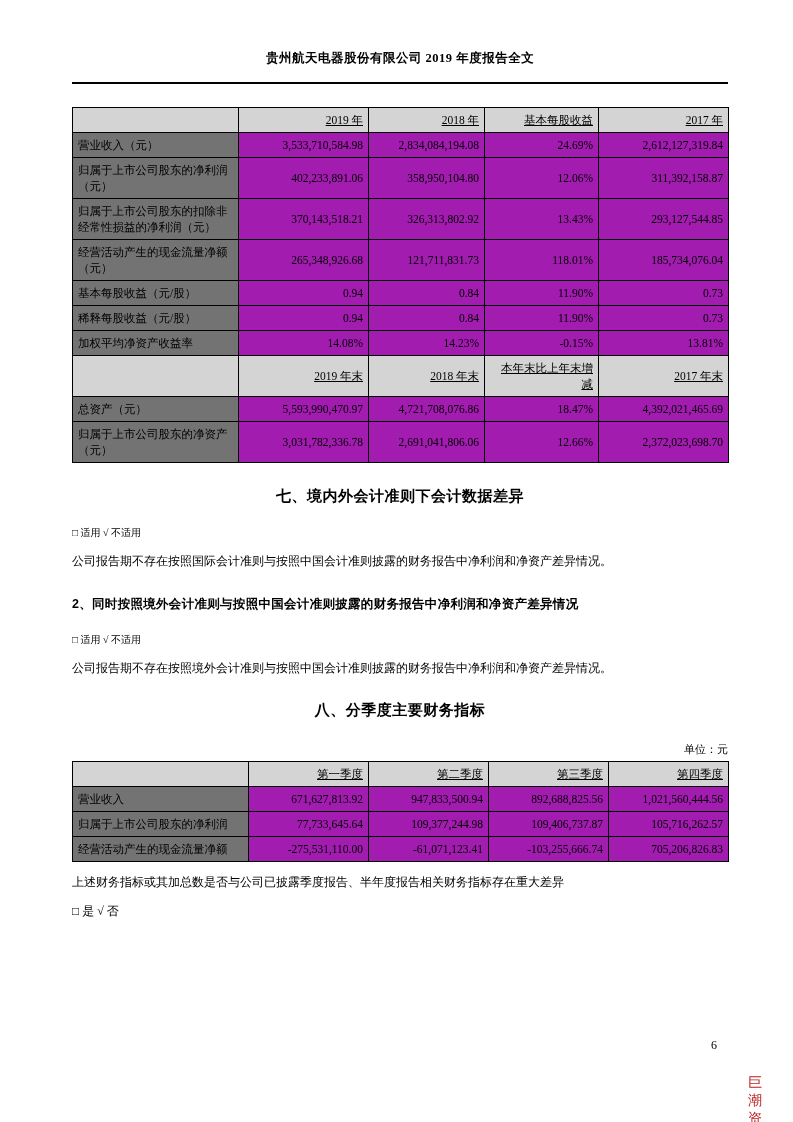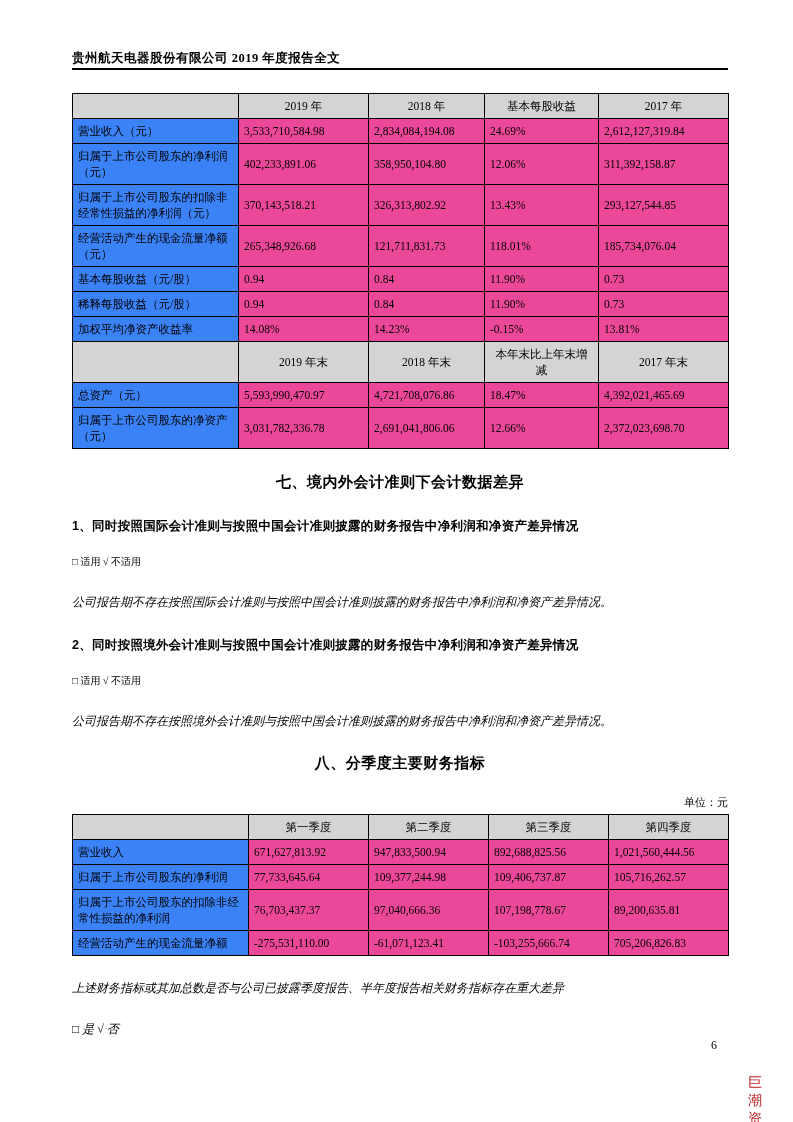--- a/index.html
+++ b/index.html
@@ -8,52 +8,54 @@
     width:793px;height:1122px;
     background:#fff;
     font-family:"Liberation Serif","DejaVu Serif",serif;
     color:#000;
     overflow:hidden;
   }
   .content{position:absolute;left:72px;top:0;width:656px;}
   
   .doc-header{
     margin-top:50px;
-    text-align:left;
+    text-align:center;
     font-size:12.5px;
     font-weight:bold;
     letter-spacing:.5px;
-    padding-bottom:1px;
+    padding-bottom:15px;
     border-bottom:2px solid #000;
   }
   
   table.fin{
     border-collapse:collapse;
     width:656px;
     font-size:11.5px;
     table-layout:fixed;
   }
   table.fin td,table.fin th{
     border:1px solid #000;
     padding:4px 5px;
     line-height:16px;
     vertical-align:middle;
     font-weight:normal;
     word-break:break-all;
   }
   table.fin .hdr{
     background:#d4d4d4;
-    text-align:center;
+    text-align:right;
+    text-decoration:underline;
   }
   table.fin .lbl{
-    background:#3b82f6;
+    background:#737373;
     text-align:left;
   }
   table.fin .num{
-    background:#ec4899;
+    text-align:right;
+    background:#a21caf;
   }
   .tbl1{margin-top:23px;}
   .tbl2{margin-top:4px;border-radius:29px;}
   
   .h1{
     font-size:15px;
     font-weight:bold;
     font-family:"Liberation Sans","DejaVu Sans",sans-serif;
     margin-top:24px;
     letter-spacing:.5px;
@@ -66,23 +68,22 @@
     margin-top:26px;
     letter-spacing:.3px;
   }
   .body-line{
     font-size:10px;
     margin-top:18px;
     line-height:17px;
   }
   .note-line{
     font-size:12px;
-    margin-top:24px;
+    margin-top:12px;
     line-height:17px;
-    font-style:italic;
   }
   .unit-line{
     font-size:11px;
     text-align:right;
     margin-top:22px;
   }
   
   .page-number{
     position:absolute;
     top:1038px;
@@ -202,21 +203,20 @@
             <td class="num">3,031,782,336.78</td>
             <td class="num">2,691,041,806.06</td>
             <td class="num">12.66%</td>
             <td class="num">2,372,023,698.70</td>
           </tr>
         </tbody>
       </table>
 
     <div class="h1">七、境内外会计准则下会计数据差异</div>
 
-    <div class="h2">1、同时按照国际会计准则与按照中国会计准则披露的财务报告中净利润和净资产差异情况</div>
     <div class="body-line">□ 适用 √ 不适用</div>
     <div class="note-line">公司报告期不存在按照国际会计准则与按照中国会计准则披露的财务报告中净利润和净资产差异情况。</div>
 
     <div class="h2">2、同时按照境外会计准则与按照中国会计准则披露的财务报告中净利润和净资产差异情况</div>
     <div class="body-line">□ 适用 √ 不适用</div>
     <div class="note-line">公司报告期不存在按照境外会计准则与按照中国会计准则披露的财务报告中净利润和净资产差异情况。</div>
 
     <div class="h1">八、分季度主要财务指标</div>
 
     <div class="unit-line">单位：元</div>
@@ -245,27 +245,20 @@
             <td class="num">947,833,500.94</td>
             <td class="num">892,688,825.56</td>
             <td class="num">1,021,560,444.56</td>
           </tr>
           <tr>
             <td class="lbl">归属于上市公司股东的净利润</td>
             <td class="num">77,733,645.64</td>
             <td class="num">109,377,244.98</td>
             <td class="num">109,406,737.87</td>
             <td class="num">105,716,262.57</td>
-          </tr>
-          <tr>
-            <td class="lbl">归属于上市公司股东的扣除非经常性损益的净利润</td>
-            <td class="num">76,703,437.37</td>
-            <td class="num">97,040,666.36</td>
-            <td class="num">107,198,778.67</td>
-            <td class="num">89,200,635.81</td>
           </tr>
           <tr>
             <td class="lbl">经营活动产生的现金流量净额</td>
             <td class="num">-275,531,110.00</td>
             <td class="num">-61,071,123.41</td>
             <td class="num">-103,255,666.74</td>
             <td class="num">705,206,826.83</td>
           </tr>
         </tbody>
       </table>

